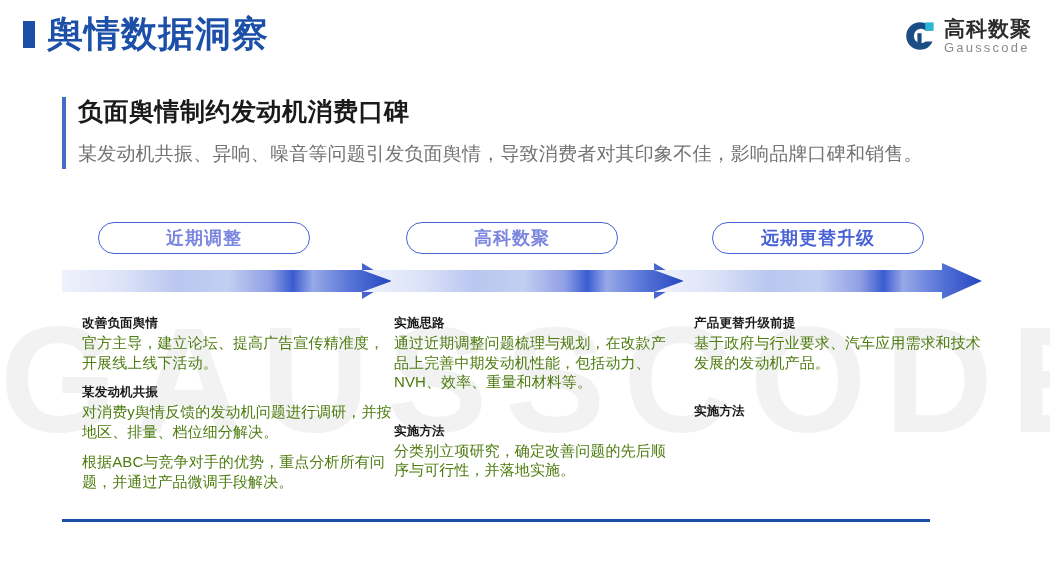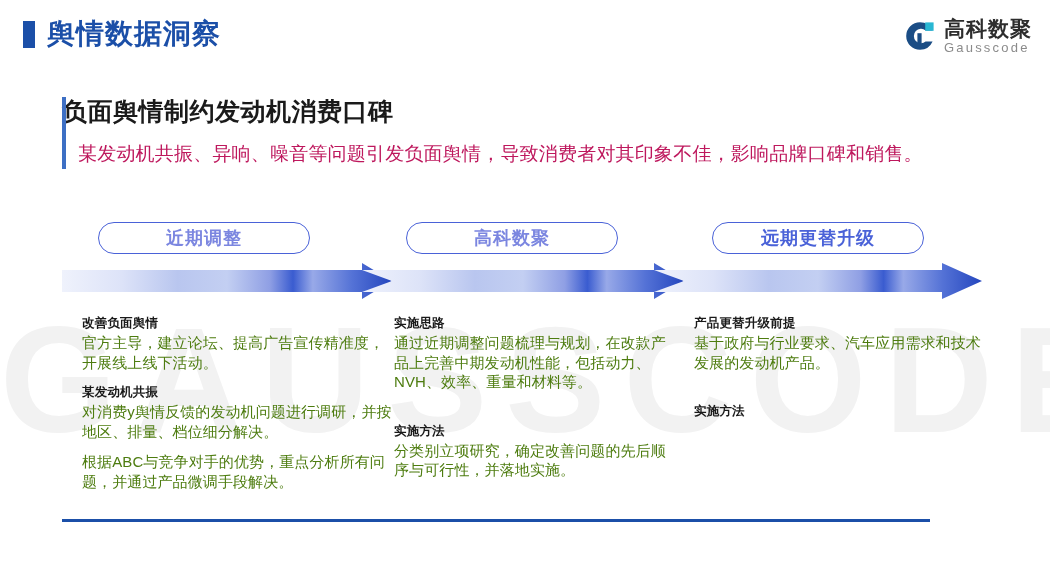--- a/index.html
+++ b/index.html
@@ -43,21 +43,21 @@
   }
   .header-bullet {
     position: absolute;
     left: 23px; top: 21px;
     width: 12px; height: 27px;
     background: #1b4fa8;
   }
   .header-title {
     position: absolute;
     left: 47px; top: 15px;
-    font-size: 28px;
+    font-size: 36px;
     font-weight: bold;
     color: #1b4fa8;
     letter-spacing: 1px;
     line-height: 38px;
   }
 
   
   .logo {
     position: absolute;
     right: 18px; top: 14px;
@@ -90,32 +90,32 @@
     width: 950px;
     z-index: 3;
   }
   .title-rule {
     position: absolute;
     left: 0; top: 4px;
     width: 4px; height: 72px;
     background: #3d6fc4;
   }
   .main-title {
-    margin-left: 0;
+    margin-left: 16px;
     font-size: 25px;
     font-weight: bold;
     color: #1a1a1a;
     letter-spacing: 0.5px;
     line-height: 36px;
   }
   .sub-title {
     margin-left: 16px;
     margin-top: 11px;
     font-size: 19px;
-    color: #be185d;
+    color: #737373;
     letter-spacing: 0.2px;
     line-height: 27px;
   }
 
   
   .pills { position: absolute; left: 0; top: 222px; width: 1050px; height: 36px; z-index: 3; }
   .pill {
     position: absolute;
     height: 32px;
     border: 1.6px solid #4a62d8;

